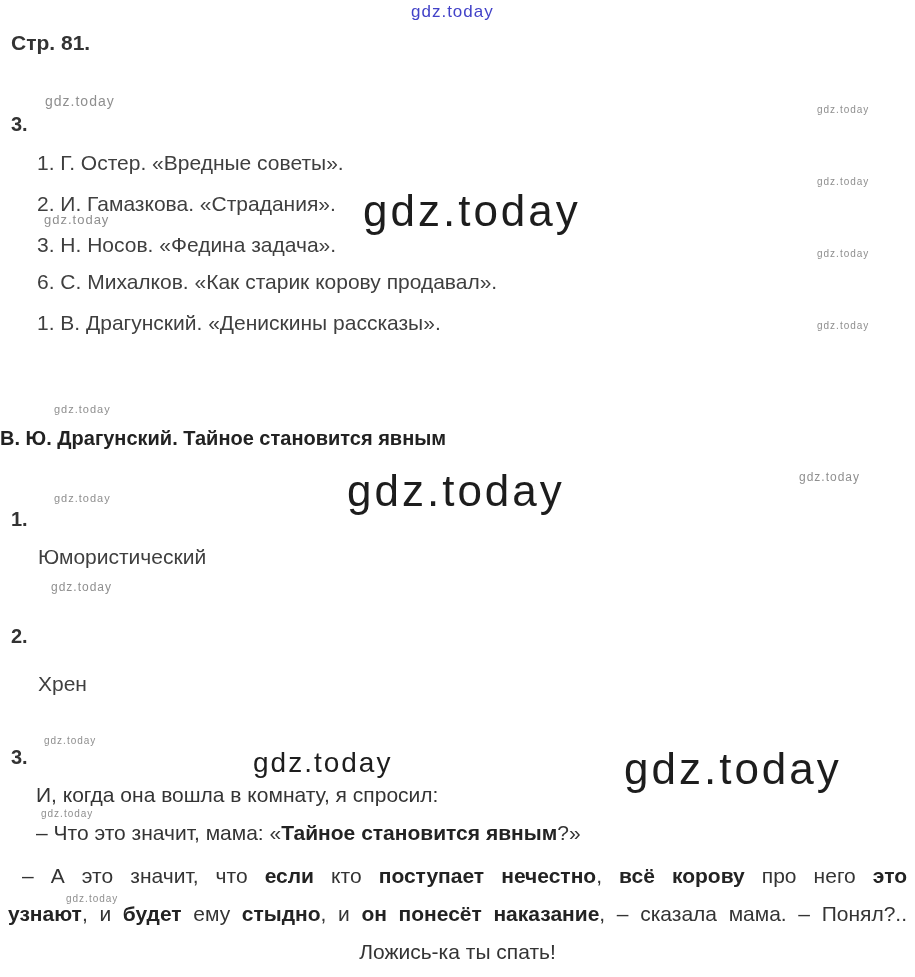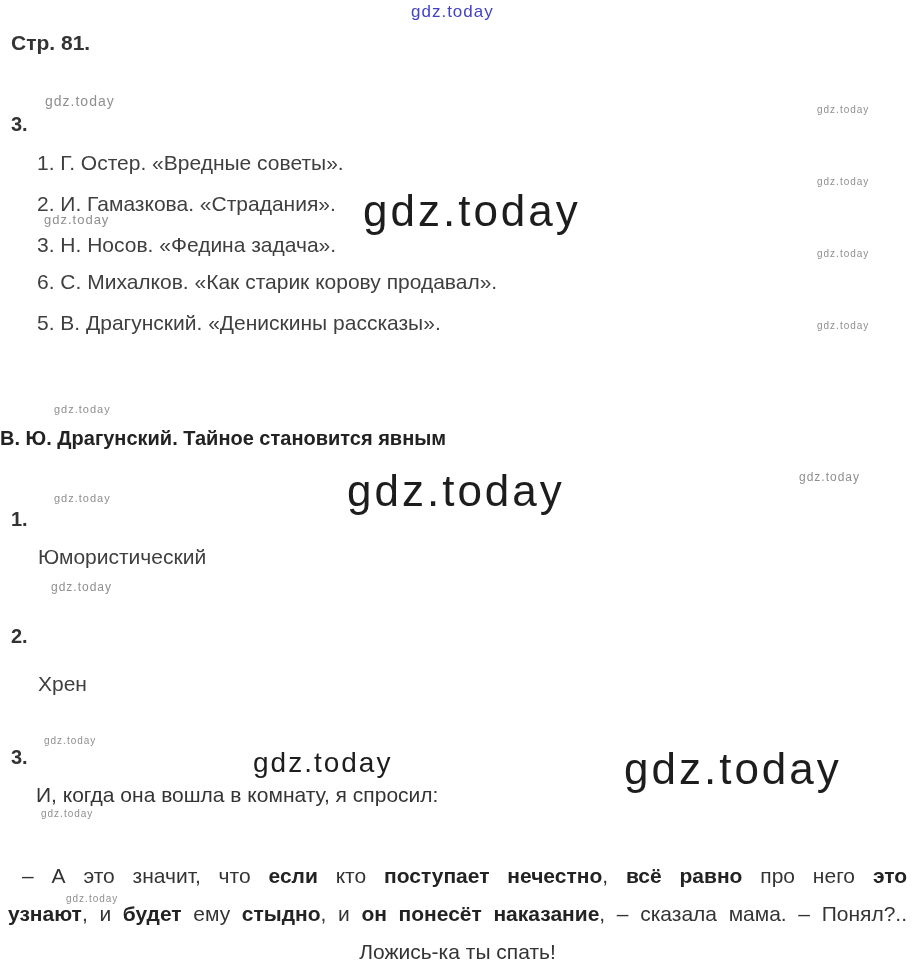--- a/index.html
+++ b/index.html
@@ -76,29 +76,30 @@
   <span class="wm wm-gray wm-t3">gdz.today</span>
 
   <div class="blk page-label">Стр. 81.</div>
 
   <div class="blk tnum num-top">3.</div>
 
   <div class="blk li li0">1. Г. Остер. «Вредные советы».</div>
   <div class="blk li li1">2. И. Гамазкова. «Страдания».</div>
   <div class="blk li li2">3. Н. Носов. «Федина задача».</div>
   <div class="blk li li3">6. С. Михалков. «Как старик корову продавал».</div>
-  <div class="blk li li4">5. В. Драгунский. «Денискины рассказы».</div>
+  <div class="blk li li4">1. В. Драгунский. «Денискины рассказы».</div>
 
   <div class="blk section-title">В. Ю. Драгунский. Тайное становится явным</div>
 
   <div class="blk tnum num-a1">1.</div>
   <div class="blk answer-text a1text">Юмористический</div>
 
   <div class="blk tnum num-a2">2.</div>
   <div class="blk answer-text a2text">Хрен</div>
 
   <div class="blk tnum num-a3">3.</div>
   <div class="blk dialog intro">И, когда она вошла в комнату, я спросил:</div>
-  <div class="blk dialog pline pl0"><span>– А это значит, что </span><b>если</b><span> кто </span><b>поступает нечестно</b><span>, </span><b>всё равно</b><span> про него </span><b>это</b></div>
+  <div class="blk dialog qline"><span>– Что это значит, мама: «</span><b>Тайное становится явным</b><span>?»</span></div>
+  <div class="blk dialog pline pl0"><span>– А это значит, что </span><b>если</b><span> кто </span><b>поступает нечестно</b><span>, </span><b>всё корову</b><span> про него </span><b>это</b></div>
   <div class="blk dialog pline pl2"><span>Ложись-ка ты спать!</span></div>
   <div class="blk dialog pline pl1"><b>узнают</b><span>, и </span><b>будет</b><span> ему </span><b>стыдно</b><span>, и </span><b>он понесёт наказание</b><span>, – сказала мама. – Понял?..</span></div>
 
 </div>
 
 </body></html>

